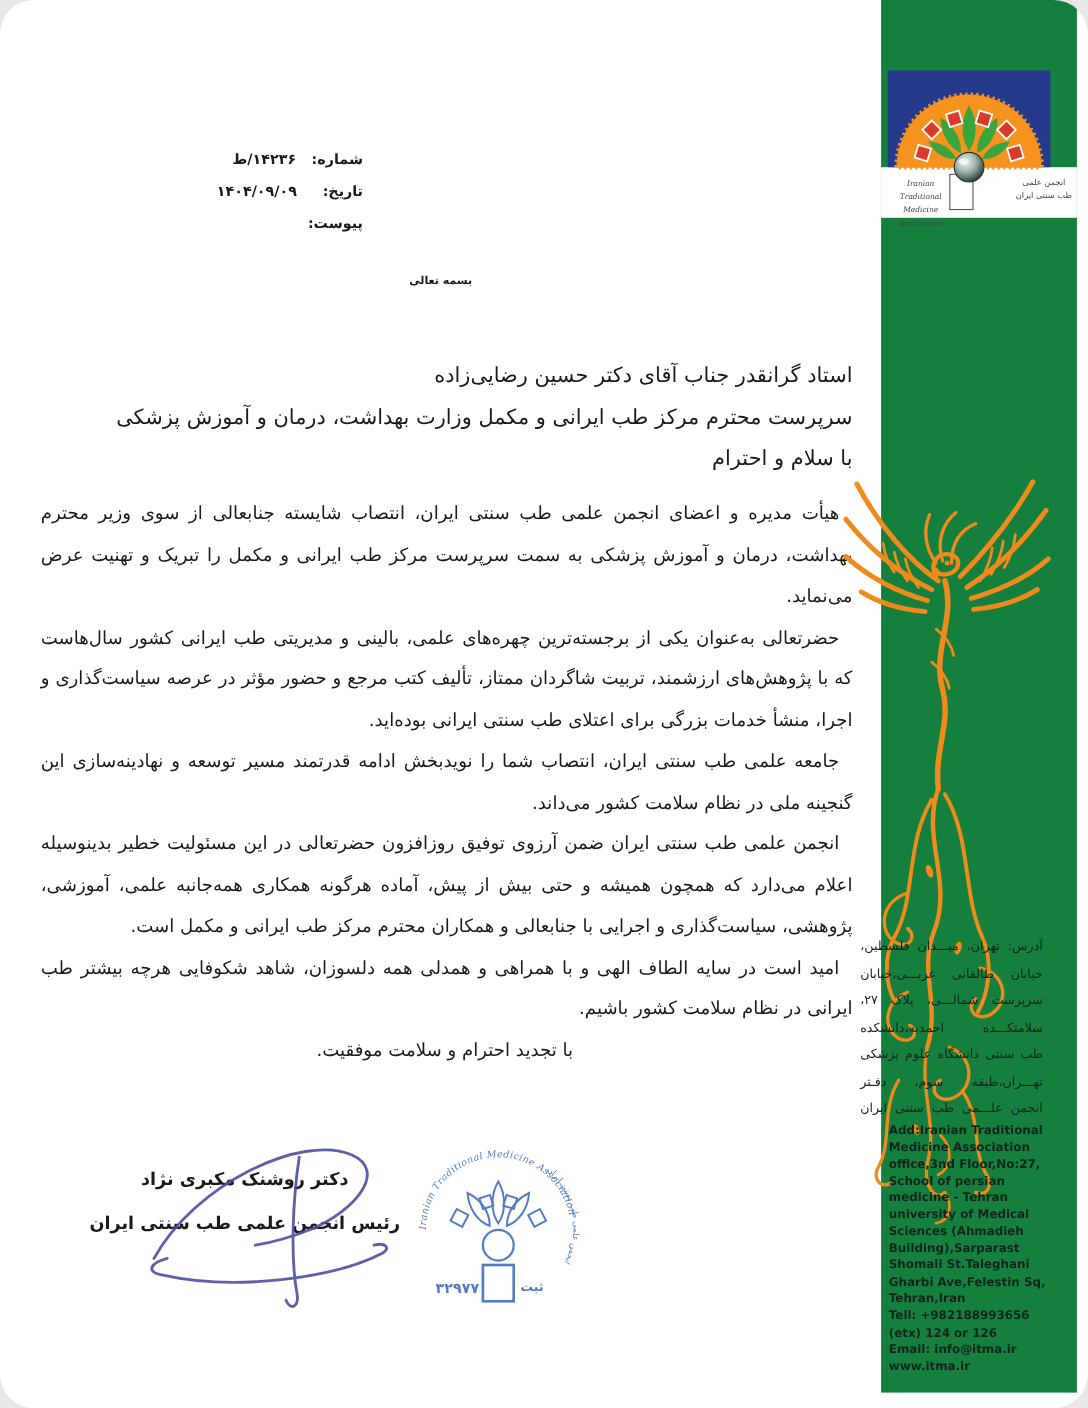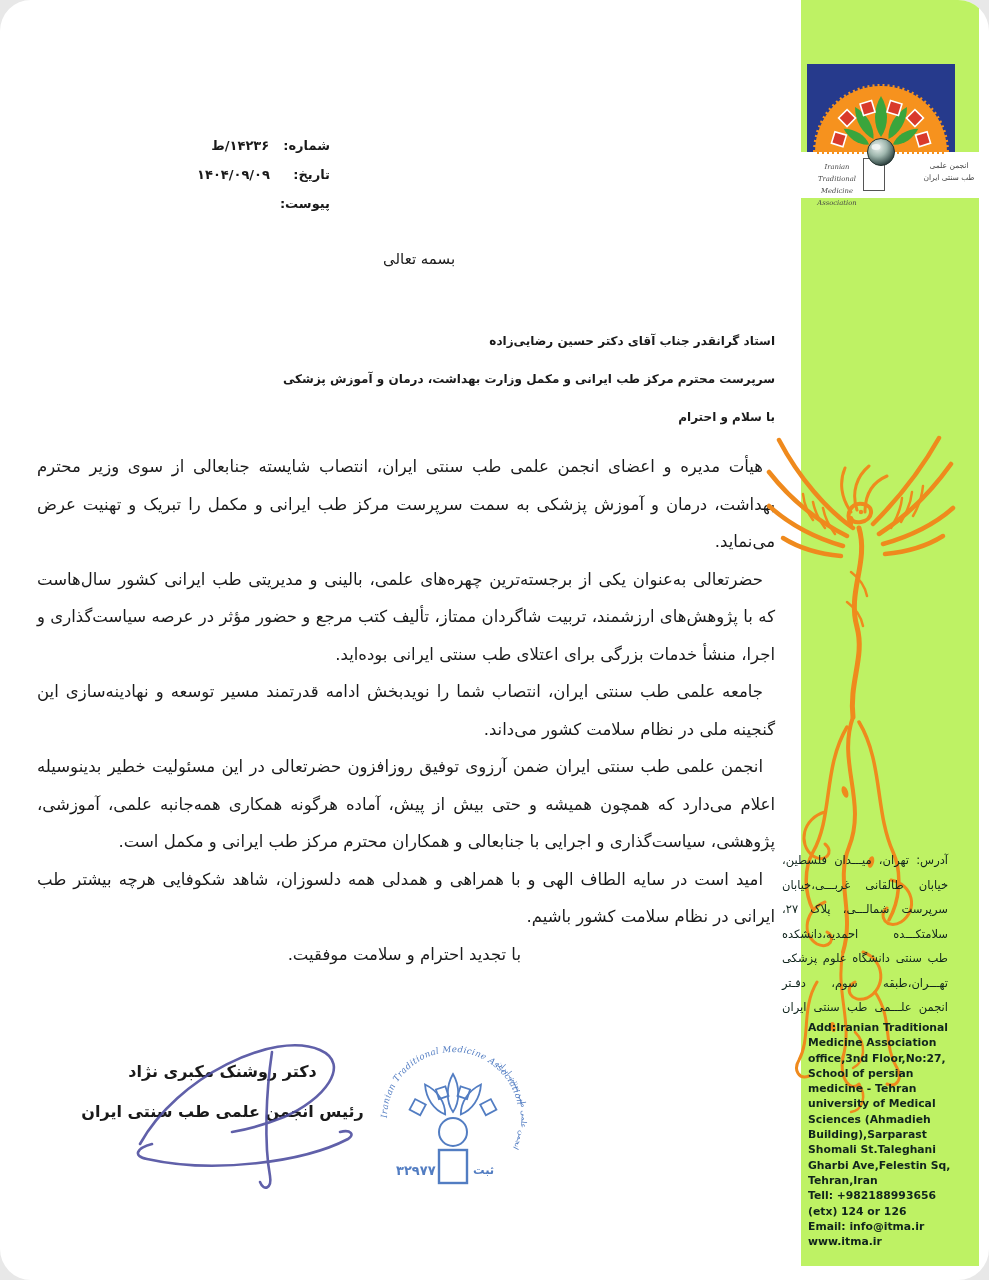--- a/index.html
+++ b/index.html
@@ -7,37 +7,37 @@
     position:relative;width:989px;height:1280px;background:#ffffff;
     margin:0 auto;overflow:hidden;
     font-family:"DejaVu Sans",sans-serif;color:#1a1a1a;border-radius:31px;
   }
   
   .meta{position:absolute;top:131px;left:140px;width:190px;direction:rtl;}
   .meta-row{height:29px;line-height:29px;font-size:13px;font-weight:700;}
   .meta-label{display:inline-block;min-width:46px;}
   .meta-value{margin-right:14px;font-weight:700;letter-spacing:.5px;}
   
-  .besmele{position:absolute;top:250px;left:383px;font-size:15px;font-weight:400;direction:rtl;}
+  .besmele{position:absolute;top:250px;left:372px;font-size:10px;font-weight:700;direction:rtl;}
   
   .recipient{position:absolute;top:322px;right:214px;width:740px;direction:rtl;text-align:right;
-    font-size:12px;font-weight:700;line-height:38px;}
+    font-size:19px;font-weight:400;line-height:38px;}
   
   .body-text{position:absolute;top:448px;right:214px;width:738px;direction:rtl;
     font-size:16.5px;line-height:37.5px;text-align:justify;}
   .body-text p{margin:0;text-indent:12px;}
   .closing{margin:0;padding-left:0;padding-right:242px;text-indent:0;}
   
   .sig-block{position:absolute;top:1052px;left:80px;width:285px;text-align:center;direction:rtl;
     font-size:16px;font-weight:700;line-height:40px;}
   .sig-scribble{position:absolute;top:1022px;left:122px;pointer-events:none;}
   
   .stamp{position:absolute;top:1034px;left:360px;opacity:.92;}
   
-  .sidebar{position:absolute;top:0;left:801px;width:178px;height:1266px;background:#bef264;}
+  .sidebar{position:absolute;top:0;left:801px;width:178px;height:1266px;background:#15803d;}
   .logo-band{position:absolute;top:152px;left:0;width:178px;height:46px;background:#ffffff;}
   .logo-square{position:absolute;top:64px;left:6px;}
   .band-en{position:absolute;top:9px;left:7px;width:58px;font-family:"DejaVu Serif",serif;
     font-style:italic;font-size:6.8px;line-height:12px;color:#444;text-align:center;}
   .band-square{position:absolute;top:6px;left:62px;width:20px;height:31px;background:#fff;border:1.6px solid #555;}
   .band-fa{position:absolute;top:8px;left:110px;width:76px;direction:rtl;font-size:7.5px;line-height:12px;
     color:#444;text-align:center;}
   .phoenix{position:absolute;top:432px;left:755px;pointer-events:none;}
   .addr-fa{position:absolute;top:848px;left:782px;width:166px;direction:rtl;
     font-size:11.5px;font-weight:400;line-height:24.5px;color:#10241c;

